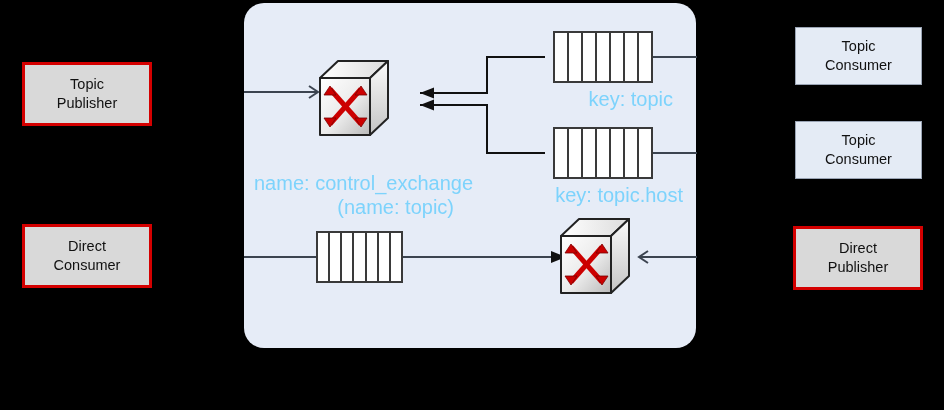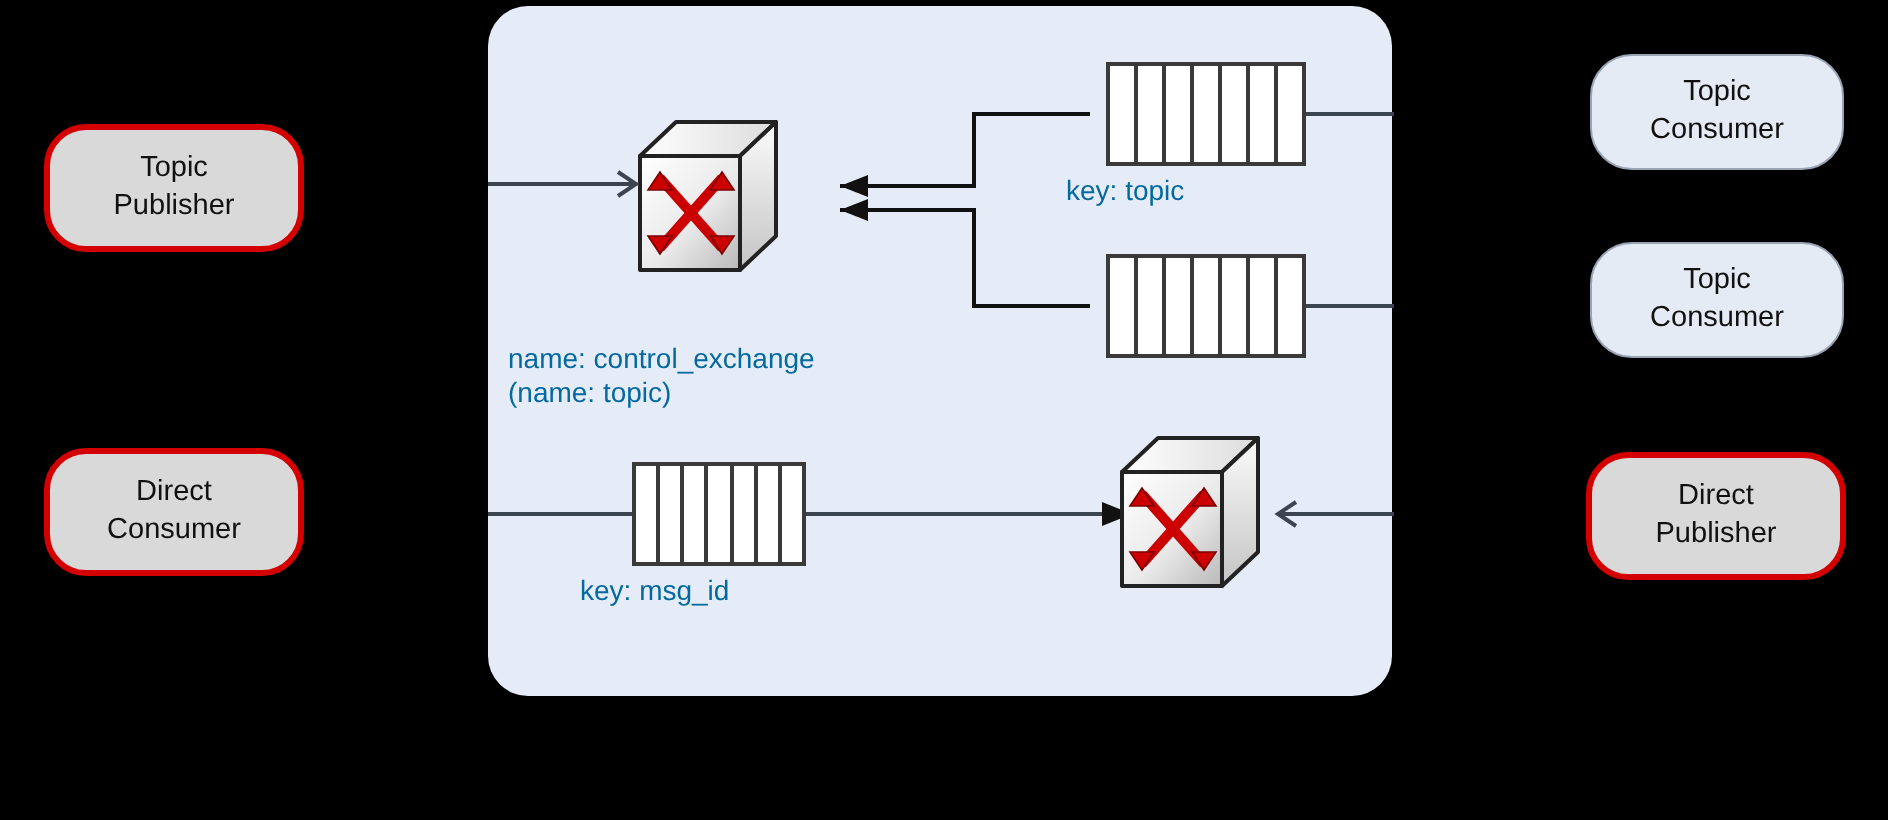--- a/index.html
+++ b/index.html
@@ -4,27 +4,27 @@
 <style>
   html,body{margin:0;padding:0;background:#000;}
   body{width:944px;height:410px;position:relative;overflow:hidden;
        font-family:"Liberation Sans",sans-serif;color:#1a1a1a;}
   #stage{position:absolute;left:0;top:0;width:944px;height:410px;background:#000;}
 
   .broker-panel{position:absolute;background:#e6ecf7;border-radius:20px;}
 
   .node-box{position:absolute;box-sizing:border-box;display:flex;
             align-items:center;justify-content:center;text-align:center;
-            line-height:1.28;border-radius:21px;}
+            line-height:1.28;}
   .node-box span{display:block;}
 
   .ext-node{background:#d9d9d9;border:3px solid #d40000;font-size:14.5px;color:#111;}
   .consumer-node{background:#e4ebf5;border:1px solid #9aa4b4;font-size:14.5px;color:#111;}
 
-  .caption{position:absolute;text-align:left;font-size:14px;color:#0369a1;
+  .caption{position:absolute;text-align:right;font-size:20px;color:#7dd3fc;
            line-height:1.22;white-space:nowrap;}
 
   .queue{position:absolute;box-sizing:border-box;background:#fff;
          border:2px solid #3a3a3a;display:flex;}
   .queue i{flex:1 1 0;display:block;border-right:2px solid #3a3a3a;}
   .queue i:last-child{border-right:none;}
 
   .exchange{position:absolute;}
 
   svg.wires{position:absolute;left:0;top:0;width:944px;height:410px;
@@ -117,31 +117,31 @@
 
   <div class="queue" style="left:553px;top:127px;width:100px;height:52px;">
     <i></i>
       <i></i>
     <i></i>
       <i></i>
     <i></i>
       <i></i>
     <i></i>
   </div>
+  <div class="caption" style="left:523px;top:183px;width:160px;">key: topic.host</div>
 
   <div class="queue" style="left:316px;top:231px;width:87px;height:52px;">
     <i></i>
       <i></i>
     <i></i>
       <i></i>
     <i></i>
       <i></i>
     <i></i>
   </div>
-  <div class="caption" style="left:290px;top:287px;width:140px;">key: msg_id</div>
 
   <div class="exchange" style="left:317px;top:58px;width:74px;height:80px;">
     <svg width="74" height="80" viewBox="0 0 74 80">
       <defs>
         <linearGradient id="facegrad1" x1="0" y1="0" x2="1" y2="1">
           <stop offset="0%" stop-color="#ffffff"></stop>
           <stop offset="55%" stop-color="#eaeaea"></stop>
           <stop offset="100%" stop-color="#b9b9b9"></stop>
         </linearGradient>
         <linearGradient id="sidegrad1" x1="0" y1="0" x2="0" y2="1">

